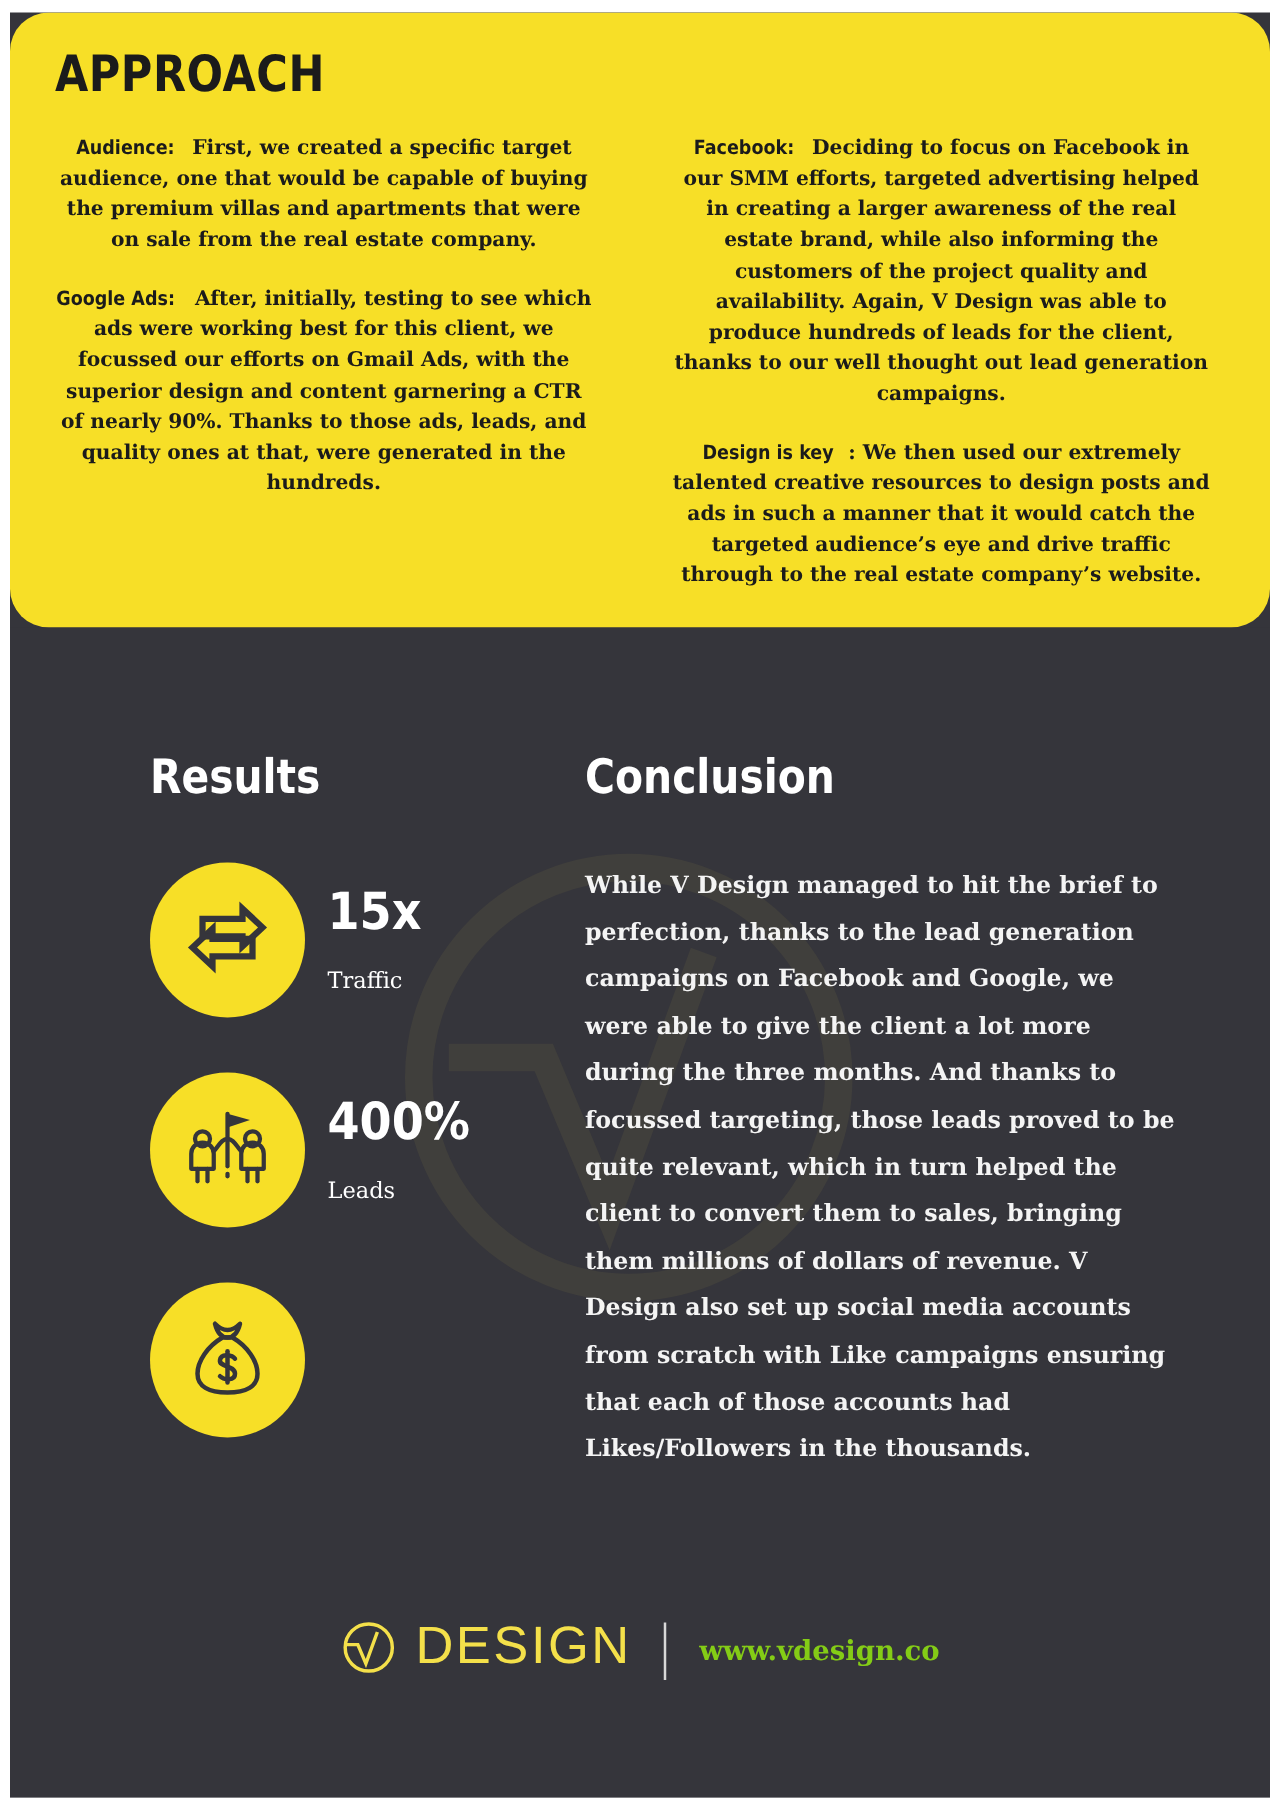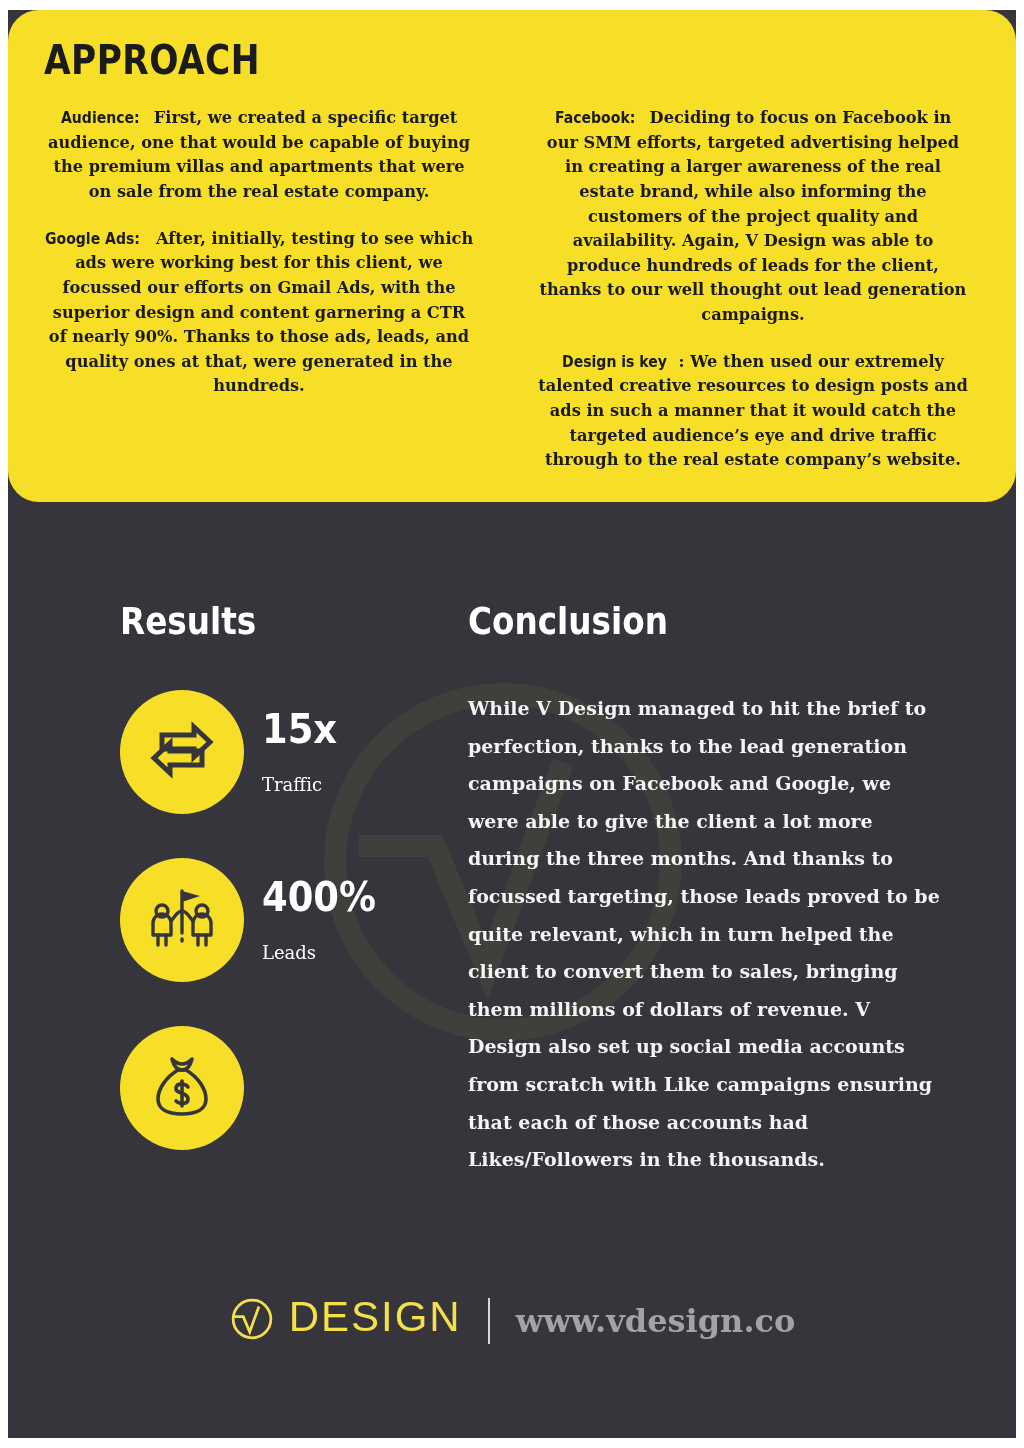--- a/index.html
+++ b/index.html
@@ -177,22 +177,22 @@
   }
   .footer-divider {
     width: 2px;
     height: 46px;
     background: #d8d8d8;
     margin: 0 26px;
   }
   .footer-url {
     font-family: "DejaVu Serif", serif;
     font-weight: bold;
-    font-size: 32px;
-    color: #a3a3a3;
+    font-size: 22px;
+    color: #84cc16;
   }
 </style>
 </head>
 <body>
 
 <div class="page">
 
   <section class="approach-section">
     <h1 class="approach-title">APPROACH</h1>
 

